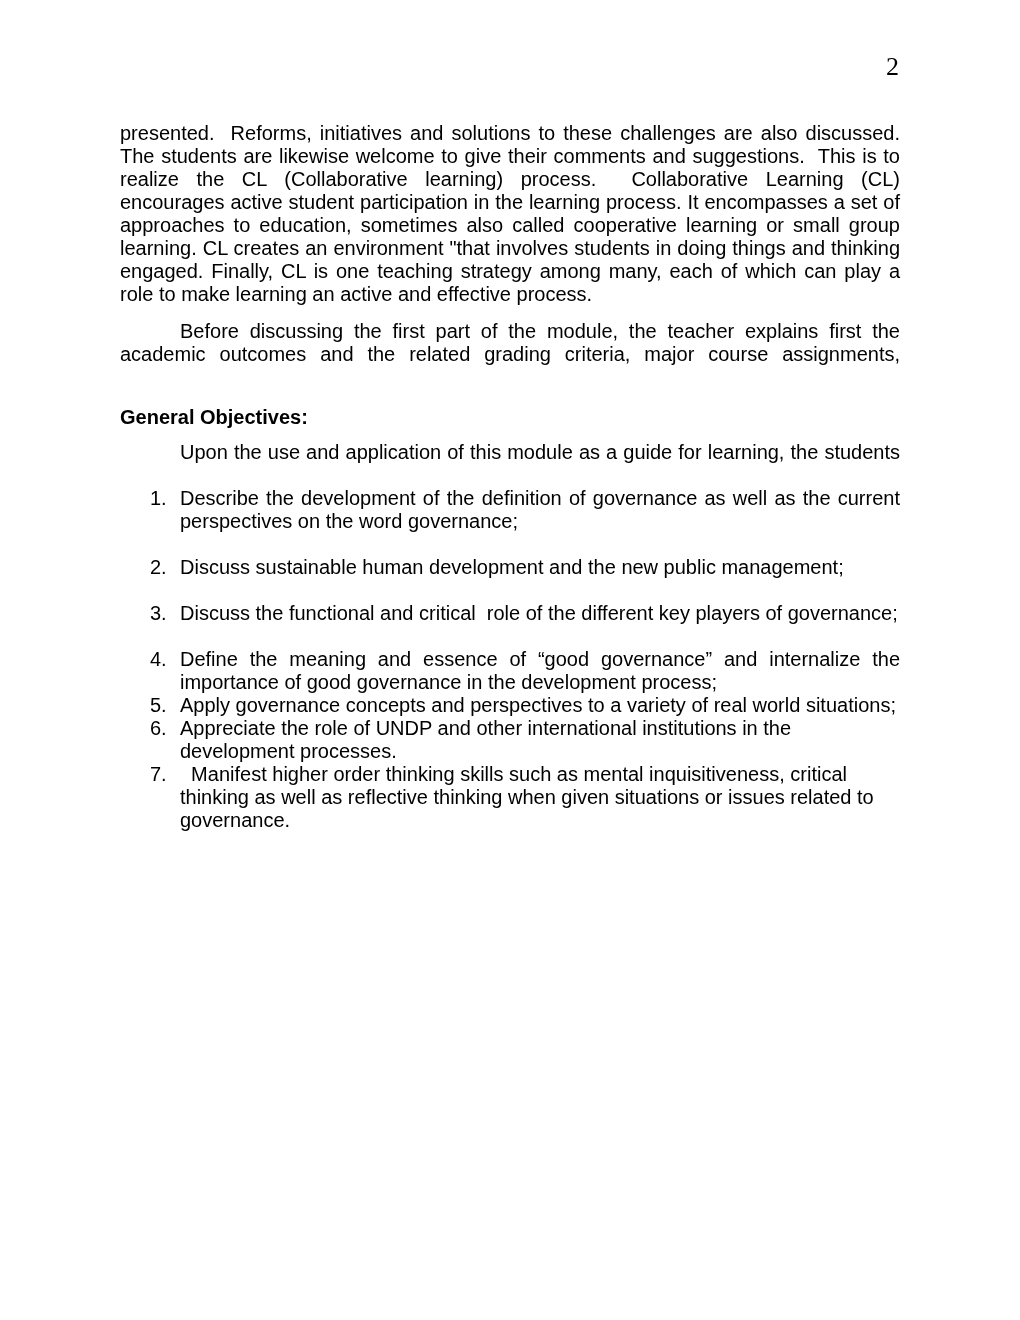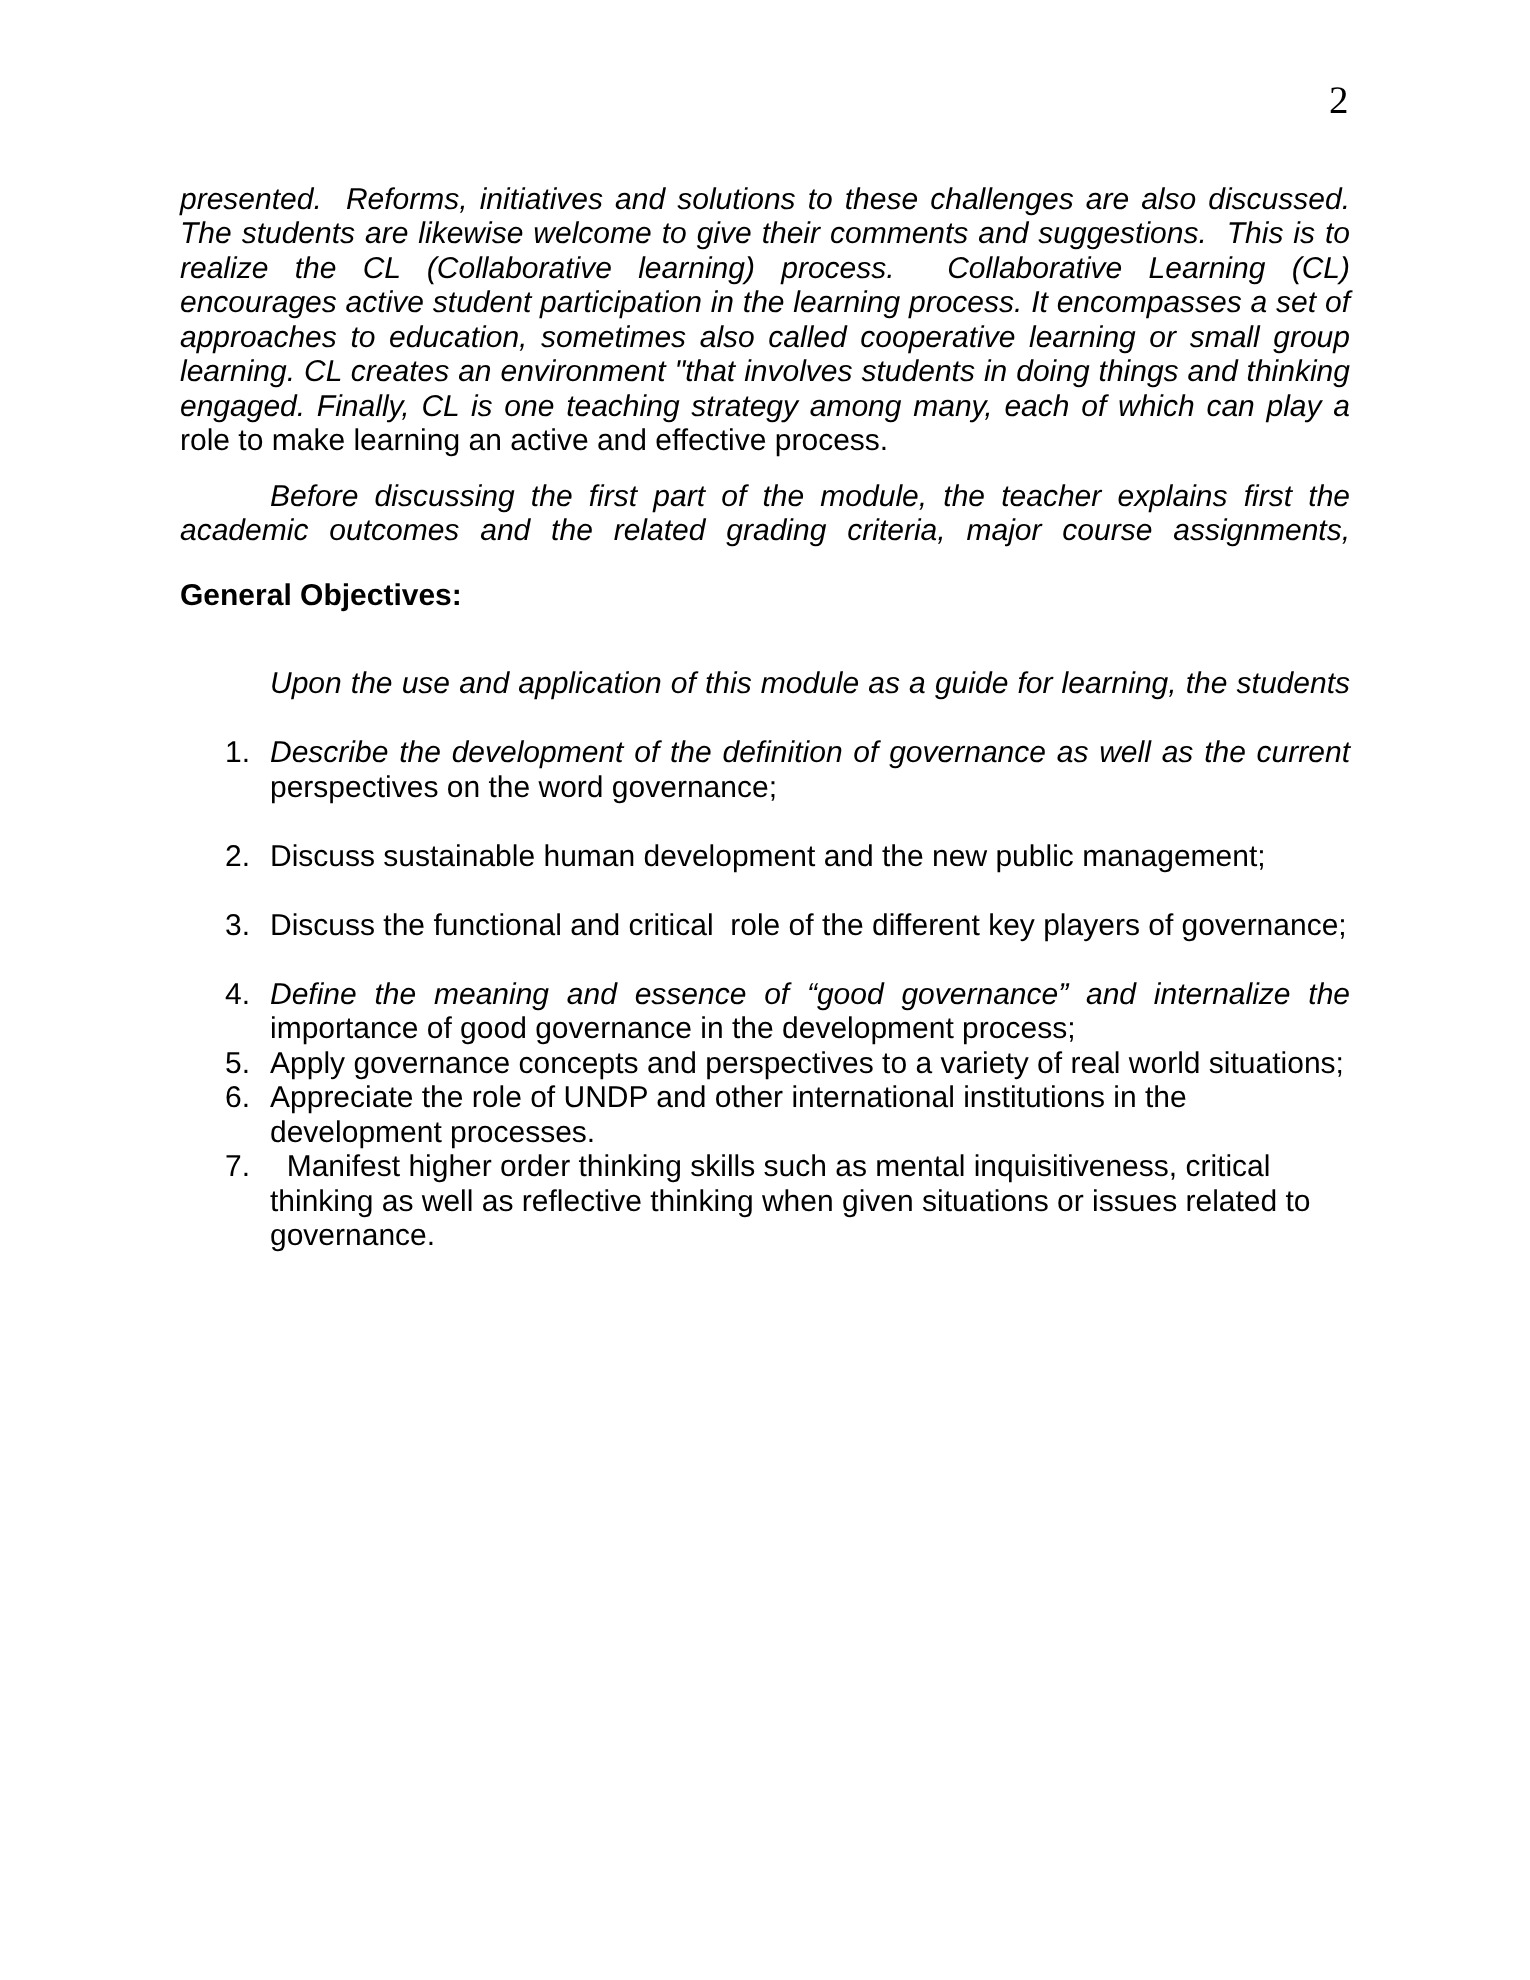--- a/index.html
+++ b/index.html
@@ -23,25 +23,25 @@
     line-height: 28px;
   }
   .body {
     position: absolute;
     left: 120px;
     top: 122px;
     width: 780px;
   }
   .para { margin: 0; }
   .line { white-space: nowrap; }
-  .line.j { white-space: normal; text-align: justify; text-align-last: justify; font-style: italic; }
+  .line.j { white-space: normal; text-align: justify; text-align-last: justify; }
   .line.ind { text-indent: 60px; }
   .p2 { margin-top: 14px; }
-  .heading { margin-top: 20px; font-weight: 700; }
-  .intro { margin-top: 36px; margin-left: 60px; }
+  .heading { margin-top: 40px; font-weight: 700; }
+  .intro { margin-top: 12px; margin-left: 60px; }
   ol.objectives { list-style: none; margin: 0; padding: 0; }
   .objectives li { display: flex; margin: 0 0 0 30px; }
   .objectives li:nth-child(-n+4) { margin-top: 23px; }
   .num { flex: 0 0 30px; }
   .itext { flex: 1; min-width: 0; }
 </style>
 </head>
 <body>
 
 <div class="page">

